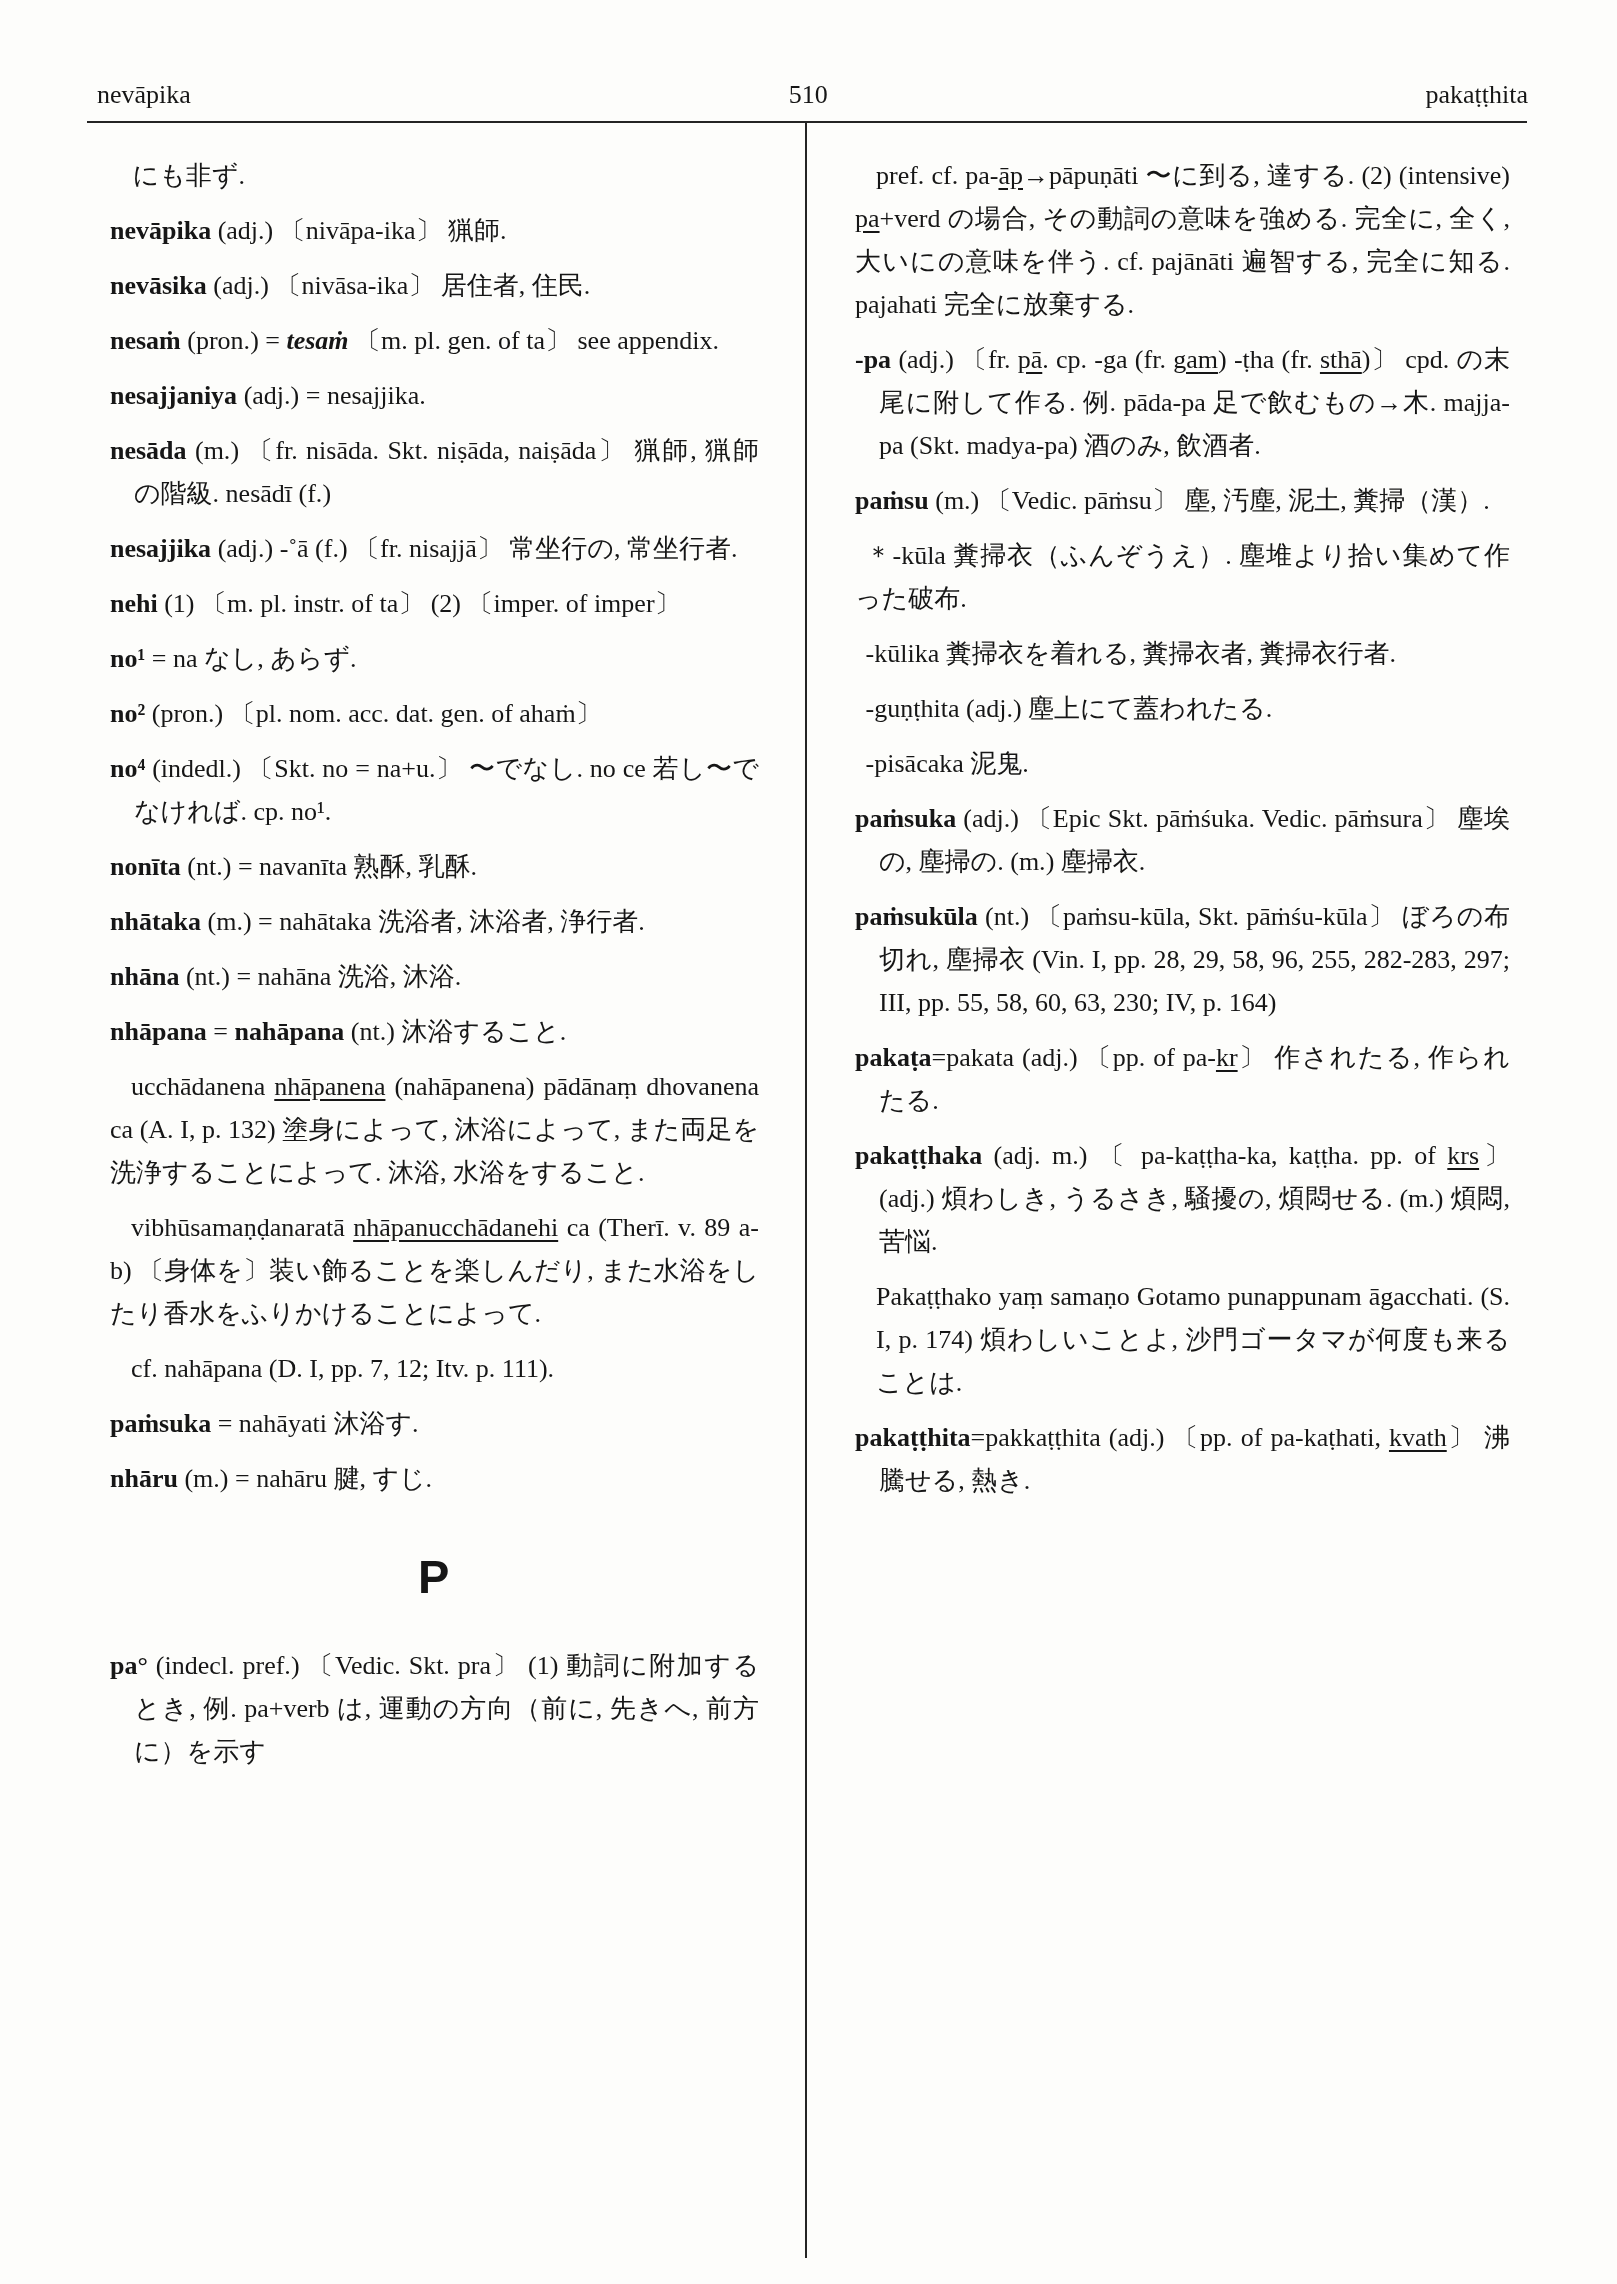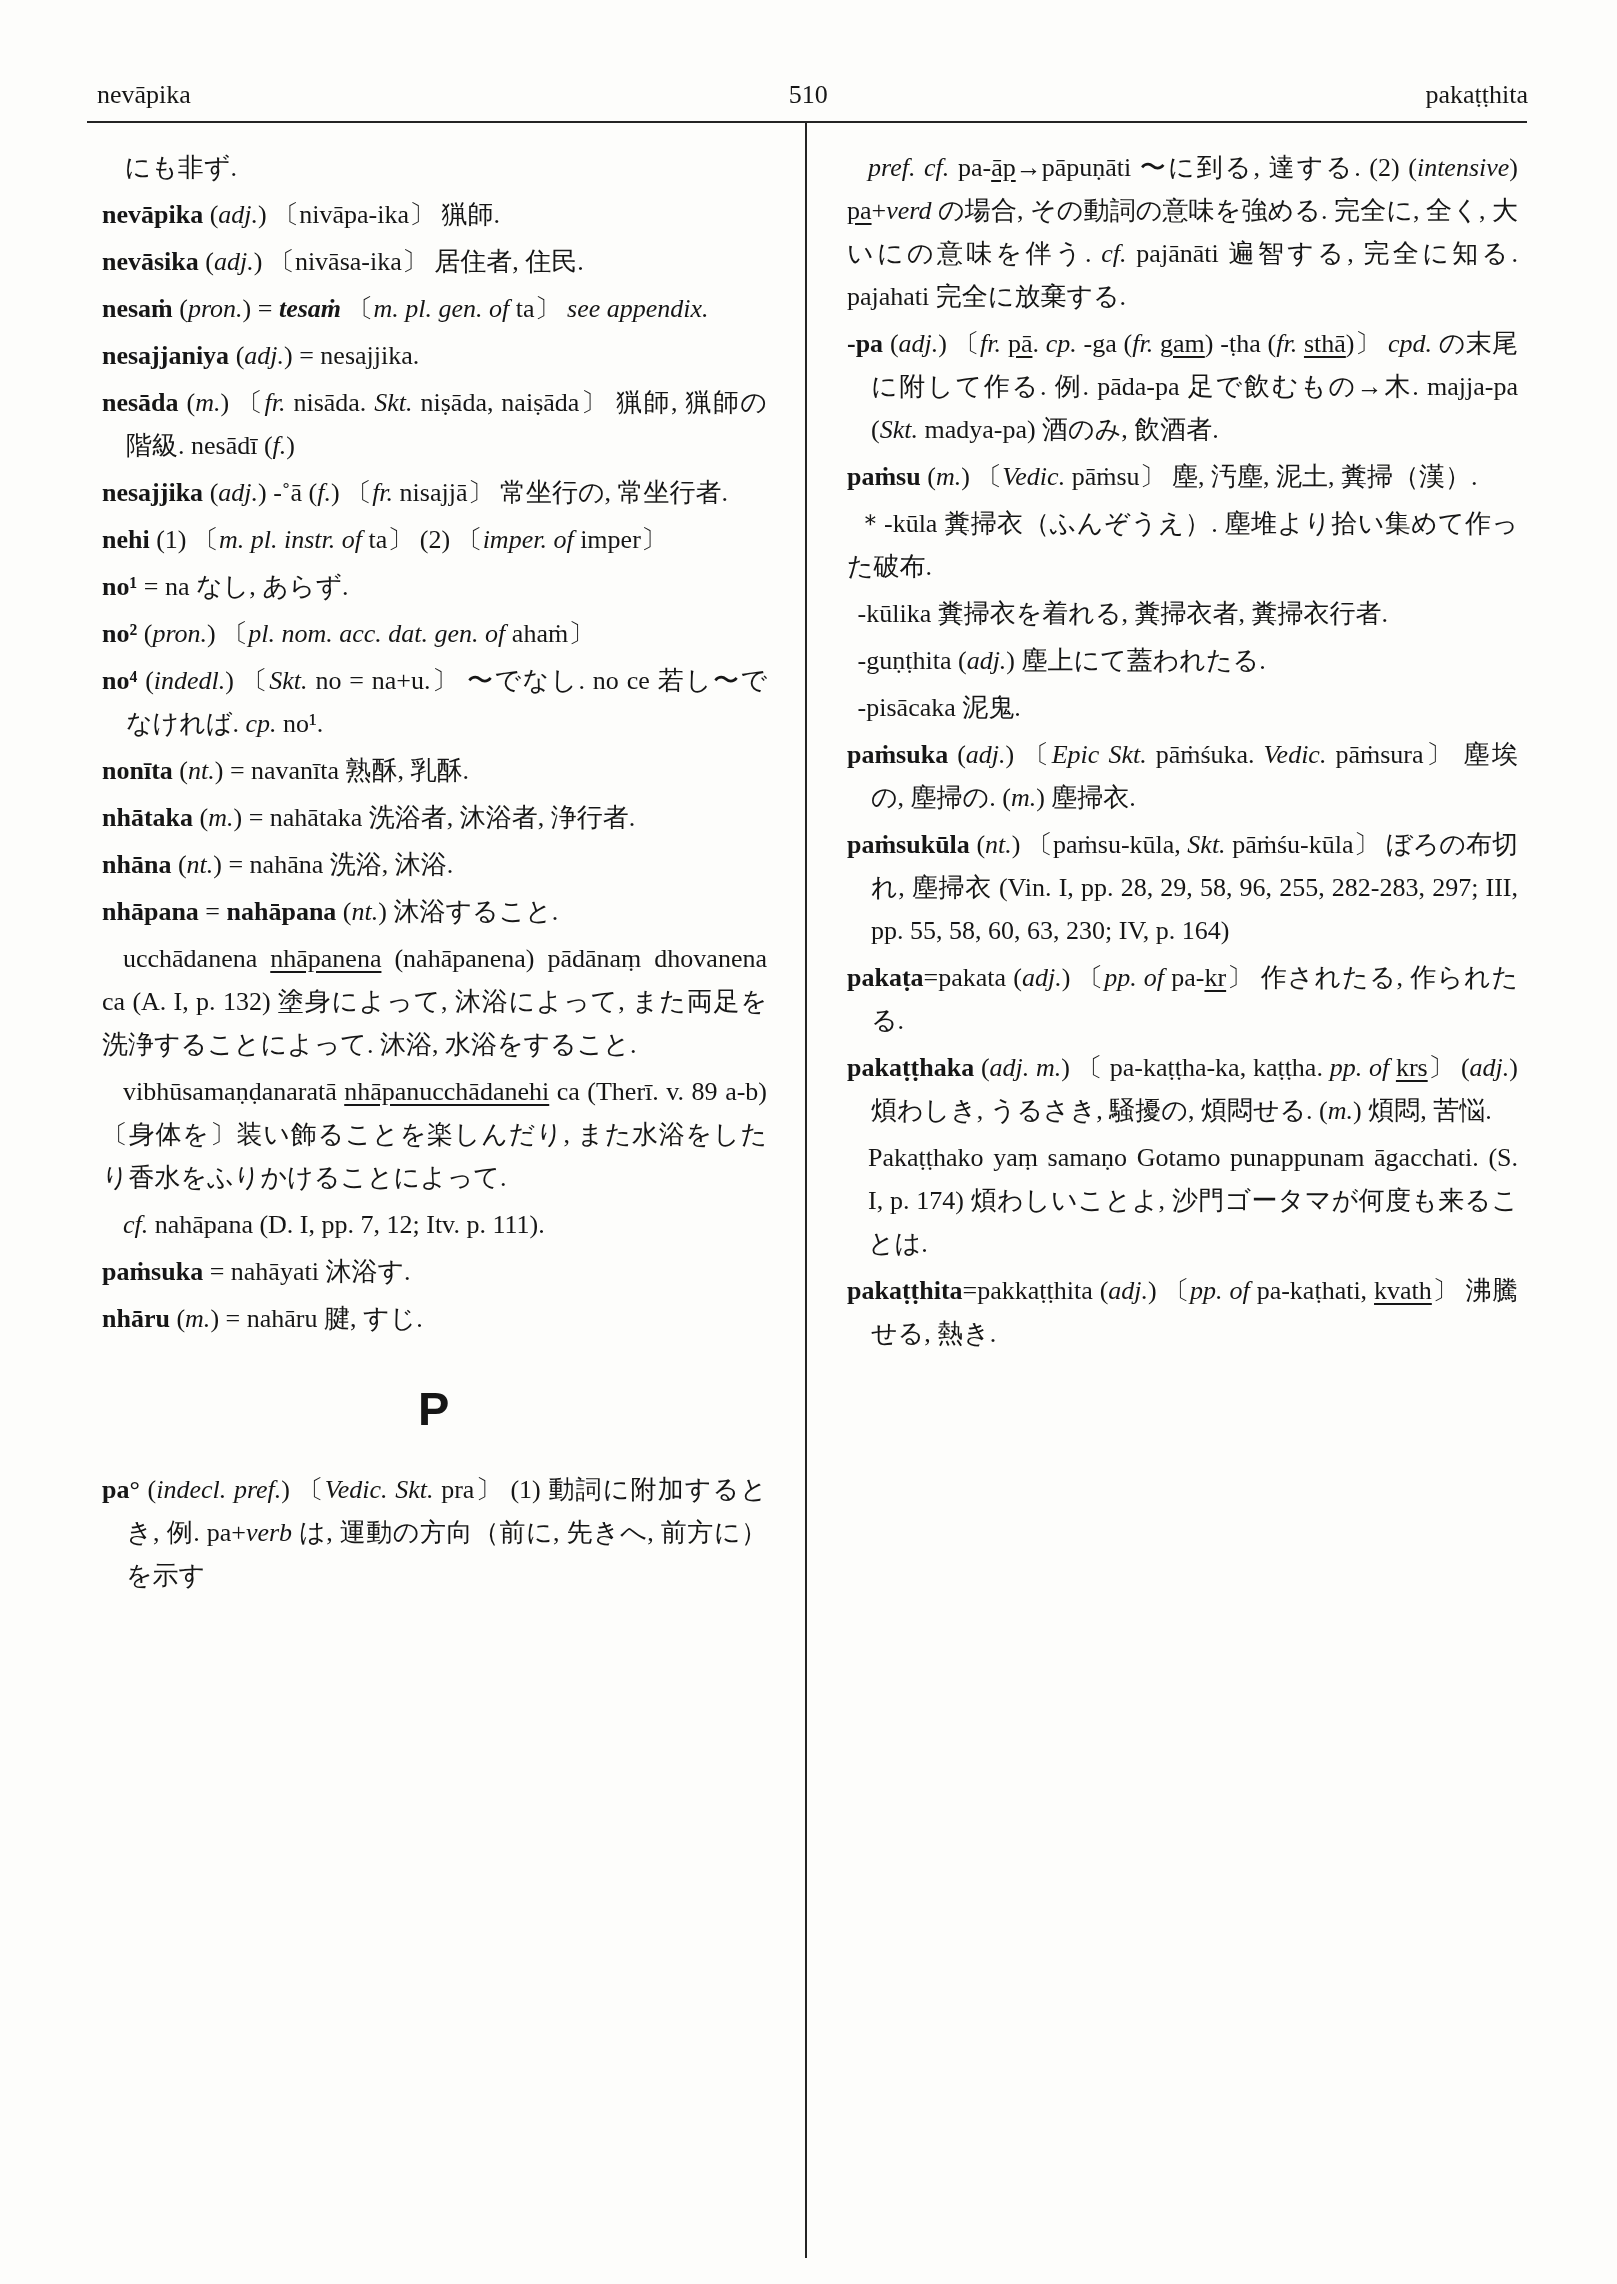--- a/index.html
+++ b/index.html
@@ -22,42 +22,42 @@
   .divider{
     position:absolute;top:123px;left:805px;width:2.3px;height:2135px;background:#242424;
   }
   .col{
     position:absolute;top:142px;
     font-size:26px;line-height:43px;
     text-align:justify;
   }
   .col-left{left:98px;width:673px;}
   .col-right{left:843px;width:679px;}
-  .col p{margin:4px;}
+  .col p{margin:12px;}
   
   .entry{padding-left:24px;text-indent:-24px;}
   
   .cont{padding-left:22.6px;}
   
   .quote{text-indent:21px;}
   
   .block{padding-left:21px;}
   
   .sub{text-indent:10.6px;}
   
   .section{
     text-align:center;text-indent:0;
     padding:39px 0 29px 0;
     font-size:47px;font-weight:bold;line-height:1.1;
     font-family:"Liberation Sans","DejaVu Sans",sans-serif;
     letter-spacing:1.5px;
   }
   .r-n{}
   .r-b{font-weight:bold;}
-  .r-i{font-style:italic;}
+  .r-i{}
   .r-bi{font-weight:bold;font-style:italic;}
   .r-u{text-decoration:underline;text-underline-offset:3.8px;text-decoration-thickness:1.5px;}
 </style>
 </head>
 <body>
 
 <div>
 
   <header class="page-header">
     <span>nevāpika</span>

